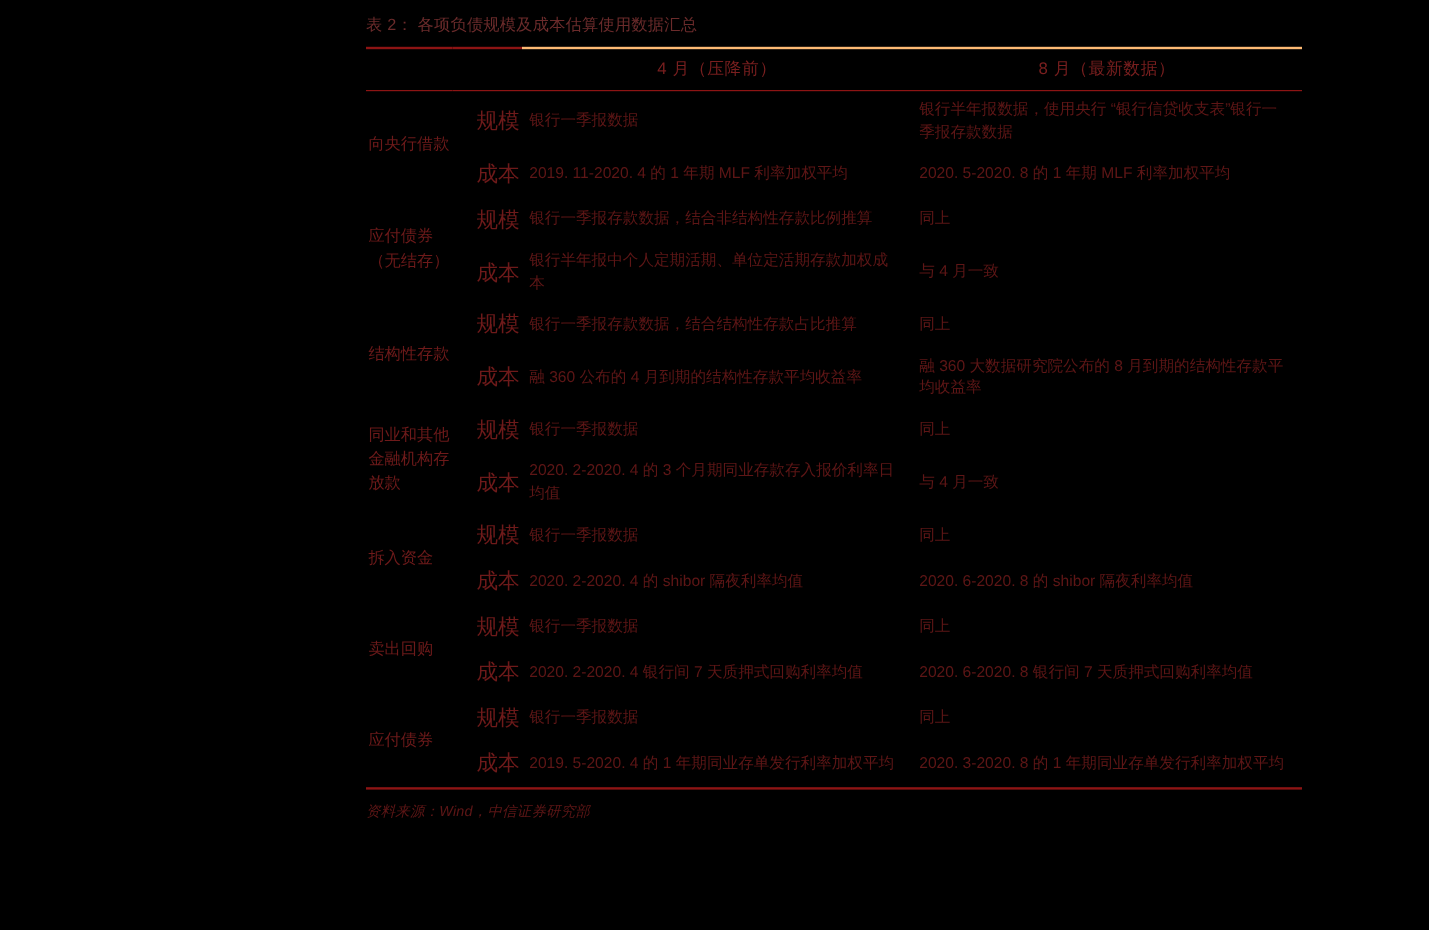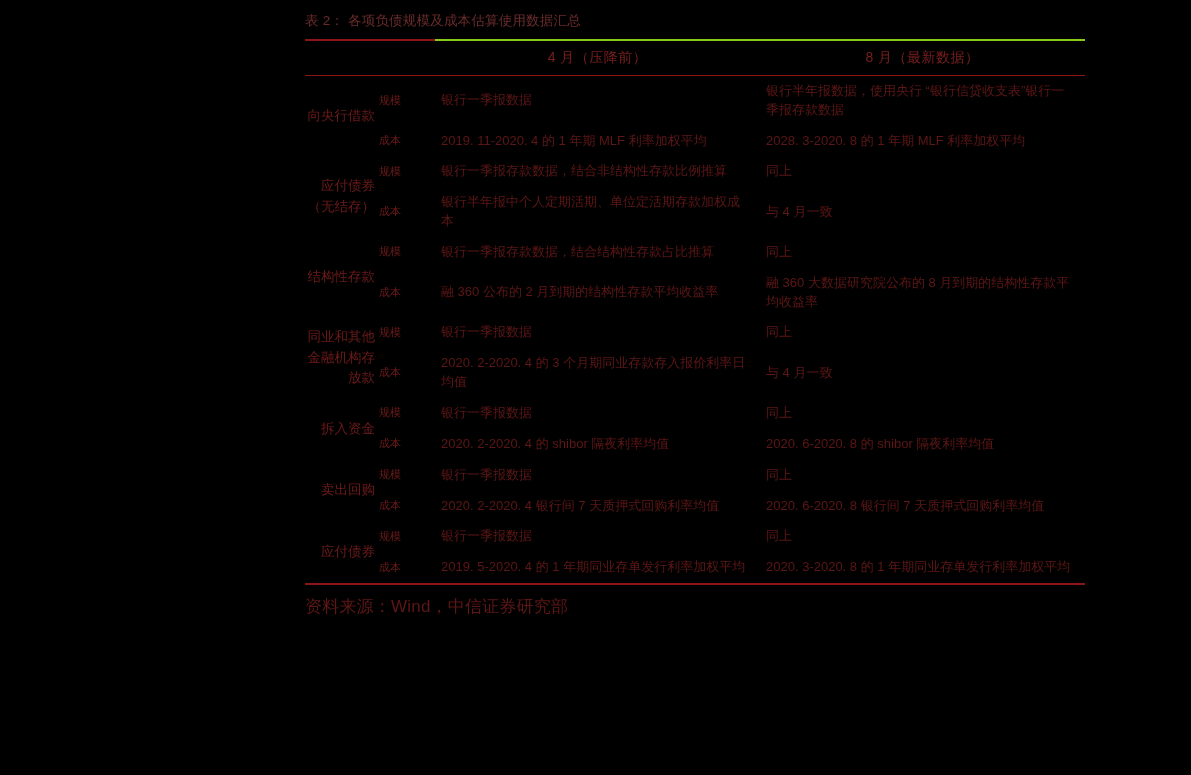--- a/index.html
+++ b/index.html
@@ -41,60 +41,61 @@
   table.data-table col.c-kind  { width: 58px; }
   table.data-table col.c-apr   { width: 325px; }
   table.data-table col.c-aug   { width: 325px; }
 
   .data-table thead th {
     font-size: 14px;
     font-weight: normal;
     color: #7a1f1f;
     text-align: center;
     padding: 8px 6px;
-    border-top: 2px solid #84cc16;
+    border-top: 2px solid #fdba74;
     border-bottom: 1px solid #8d1414;
     letter-spacing: 0.5px;
   }
   .data-table thead th.blank {
     border-top: 2px solid #8d1414;
     border-bottom: 1px solid #8d1414;
   }
   .data-table td {
     font-size: 13px;
     color: #5e1616;
     vertical-align: middle;
     padding: 6px 8px 6px 6px;
     line-height: 1.45;
   }
   .data-table td.label {
-    text-align: right;
+    text-align: left;
     color: #6e1a1a;
     font-size: 13.5px;
     line-height: 1.5;
     padding: 6px 2px;
   }
   .data-table td.kind {
-    text-align: left;
+    text-align: right;
     color: #6e1a1a;
-    font-size: 11px;
+    font-size: 18px;
     padding: 6px 2px;
   }
   .data-table td.cell {
     text-align: left;
   }
   .bottom-rule {
     border-top: 2px solid #8d1414;
     margin-top: 0;
   }
   .source {
-    font-size: 17px;
+    font-size: 12px;
     color: #5e1616;
     padding-top: 10px;
     letter-spacing: 0.2px;
+    font-style: italic;
   }
   .mono-ish {
     font-family: Liberation Sans, sans-serif;
   }
 </style>
 </head>
 <body>
 
 <div class="page">
   <div class="doc">
@@ -120,21 +121,21 @@
 
         <tr>
           <td class="label" rowspan="2">向央行借款</td>
           <td class="kind">规模</td>
           <td class="cell">银行一季报数据</td>
           <td class="cell">银行半年报数据，使用央行 “银行信贷收支表”银行一季报存款数据</td>
         </tr>
         <tr>
           <td class="kind">成本</td>
           <td class="cell mono-ish">2019. 11-2020. 4 的 1 年期 MLF 利率加权平均</td>
-          <td class="cell mono-ish">2028. 3-2020. 8 的 1 年期 MLF 利率加权平均</td>
+          <td class="cell mono-ish">2020. 5-2020. 8 的 1 年期 MLF 利率加权平均</td>
         </tr>
 
         <tr>
           <td class="label" rowspan="2">应付债券（无结存）</td>
           <td class="kind">规模</td>
           <td class="cell">银行一季报存款数据，结合非结构性存款比例推算</td>
           <td class="cell">同上</td>
         </tr>
         <tr>
           <td class="kind">成本</td>
@@ -143,21 +144,21 @@
         </tr>
 
         <tr>
           <td class="label" rowspan="2">结构性存款</td>
           <td class="kind">规模</td>
           <td class="cell">银行一季报存款数据，结合结构性存款占比推算</td>
           <td class="cell">同上</td>
         </tr>
         <tr>
           <td class="kind">成本</td>
-          <td class="cell">融 360 公布的 2 月到期的结构性存款平均收益率</td>
+          <td class="cell">融 360 公布的 4 月到期的结构性存款平均收益率</td>
           <td class="cell">融 360 大数据研究院公布的 8 月到期的结构性存款平均收益率</td>
         </tr>
 
         <tr>
           <td class="label" rowspan="2">同业和其他金融机构存放款</td>
           <td class="kind">规模</td>
           <td class="cell">银行一季报数据</td>
           <td class="cell">同上</td>
         </tr>
         <tr>

